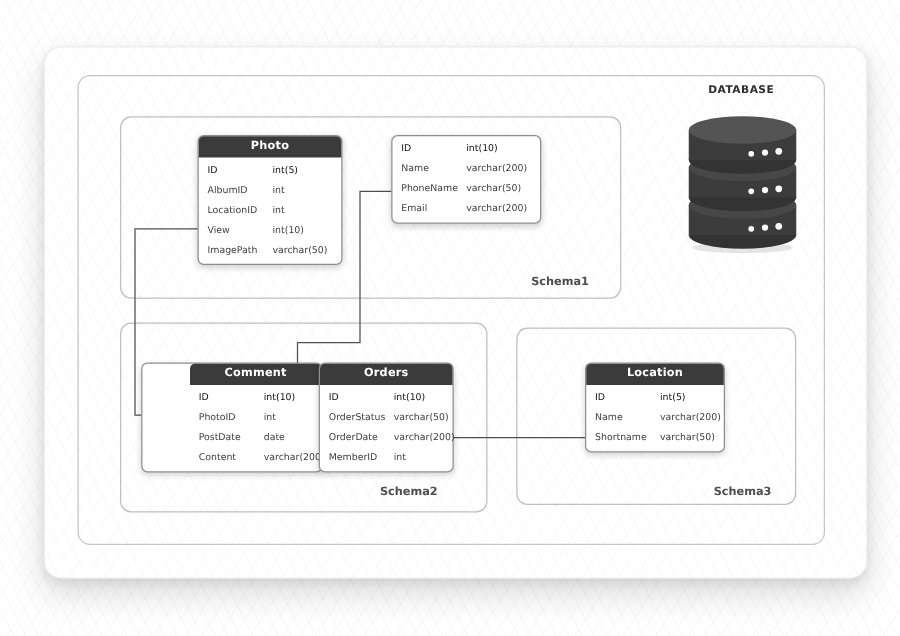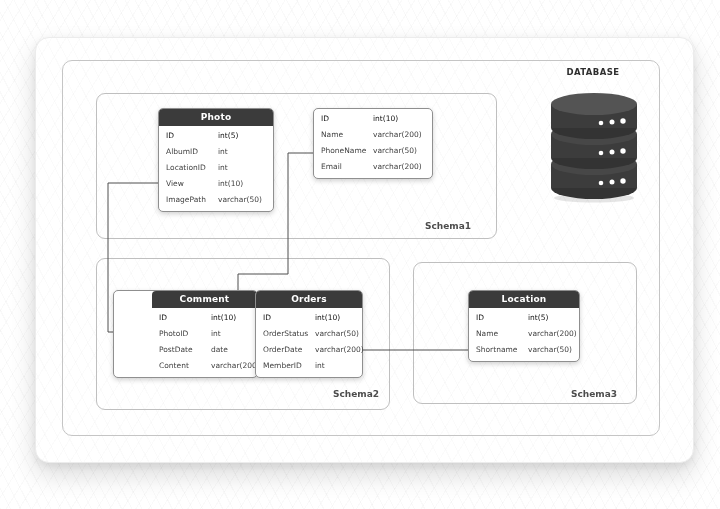--- a/index.html
+++ b/index.html
@@ -29,21 +29,21 @@
     background:transparent; z-index:2;
   }
   #schema1-box { left:96px;  top:93px;  width:399px; height:144px; }
   #schema2-box { left:96px;  top:258px; width:292px; height:150px; }
   #schema3-box { left:413px; top:262px; width:222px; height:140px; }
   .schema-label {
     position:absolute; z-index:3; font-size:9px; font-weight:bold; color:#4d4d4d;
     white-space:nowrap;
   }
   #schema1-label { left:386px; top:221px;margin-left:39px; }
-  #schema2-label { left:333px; top:389px; }
+  #schema2-label { left:304px; top:389px; }
   #schema3-label { left:535px; top:389px;margin-left:36px; }
   .db-label {
     position:absolute; left:545px; top:67px; width:96px; text-align:center;
     font-size:8.5px; font-weight:bold; letter-spacing:0.4px; color:#2e2e2e; z-index:3;
   }
   .db-icon { position:absolute; left:548px; top:90px; z-index:3; }
   .connectors { position:absolute; left:0; top:0; z-index:3; pointer-events:none; }
   .tbl {
     position:absolute; background:#fff; border:1px solid #8f8f8f; border-radius:5px;
     box-shadow:0 2px 5px rgba(0,0,0,0.18); z-index:4;

